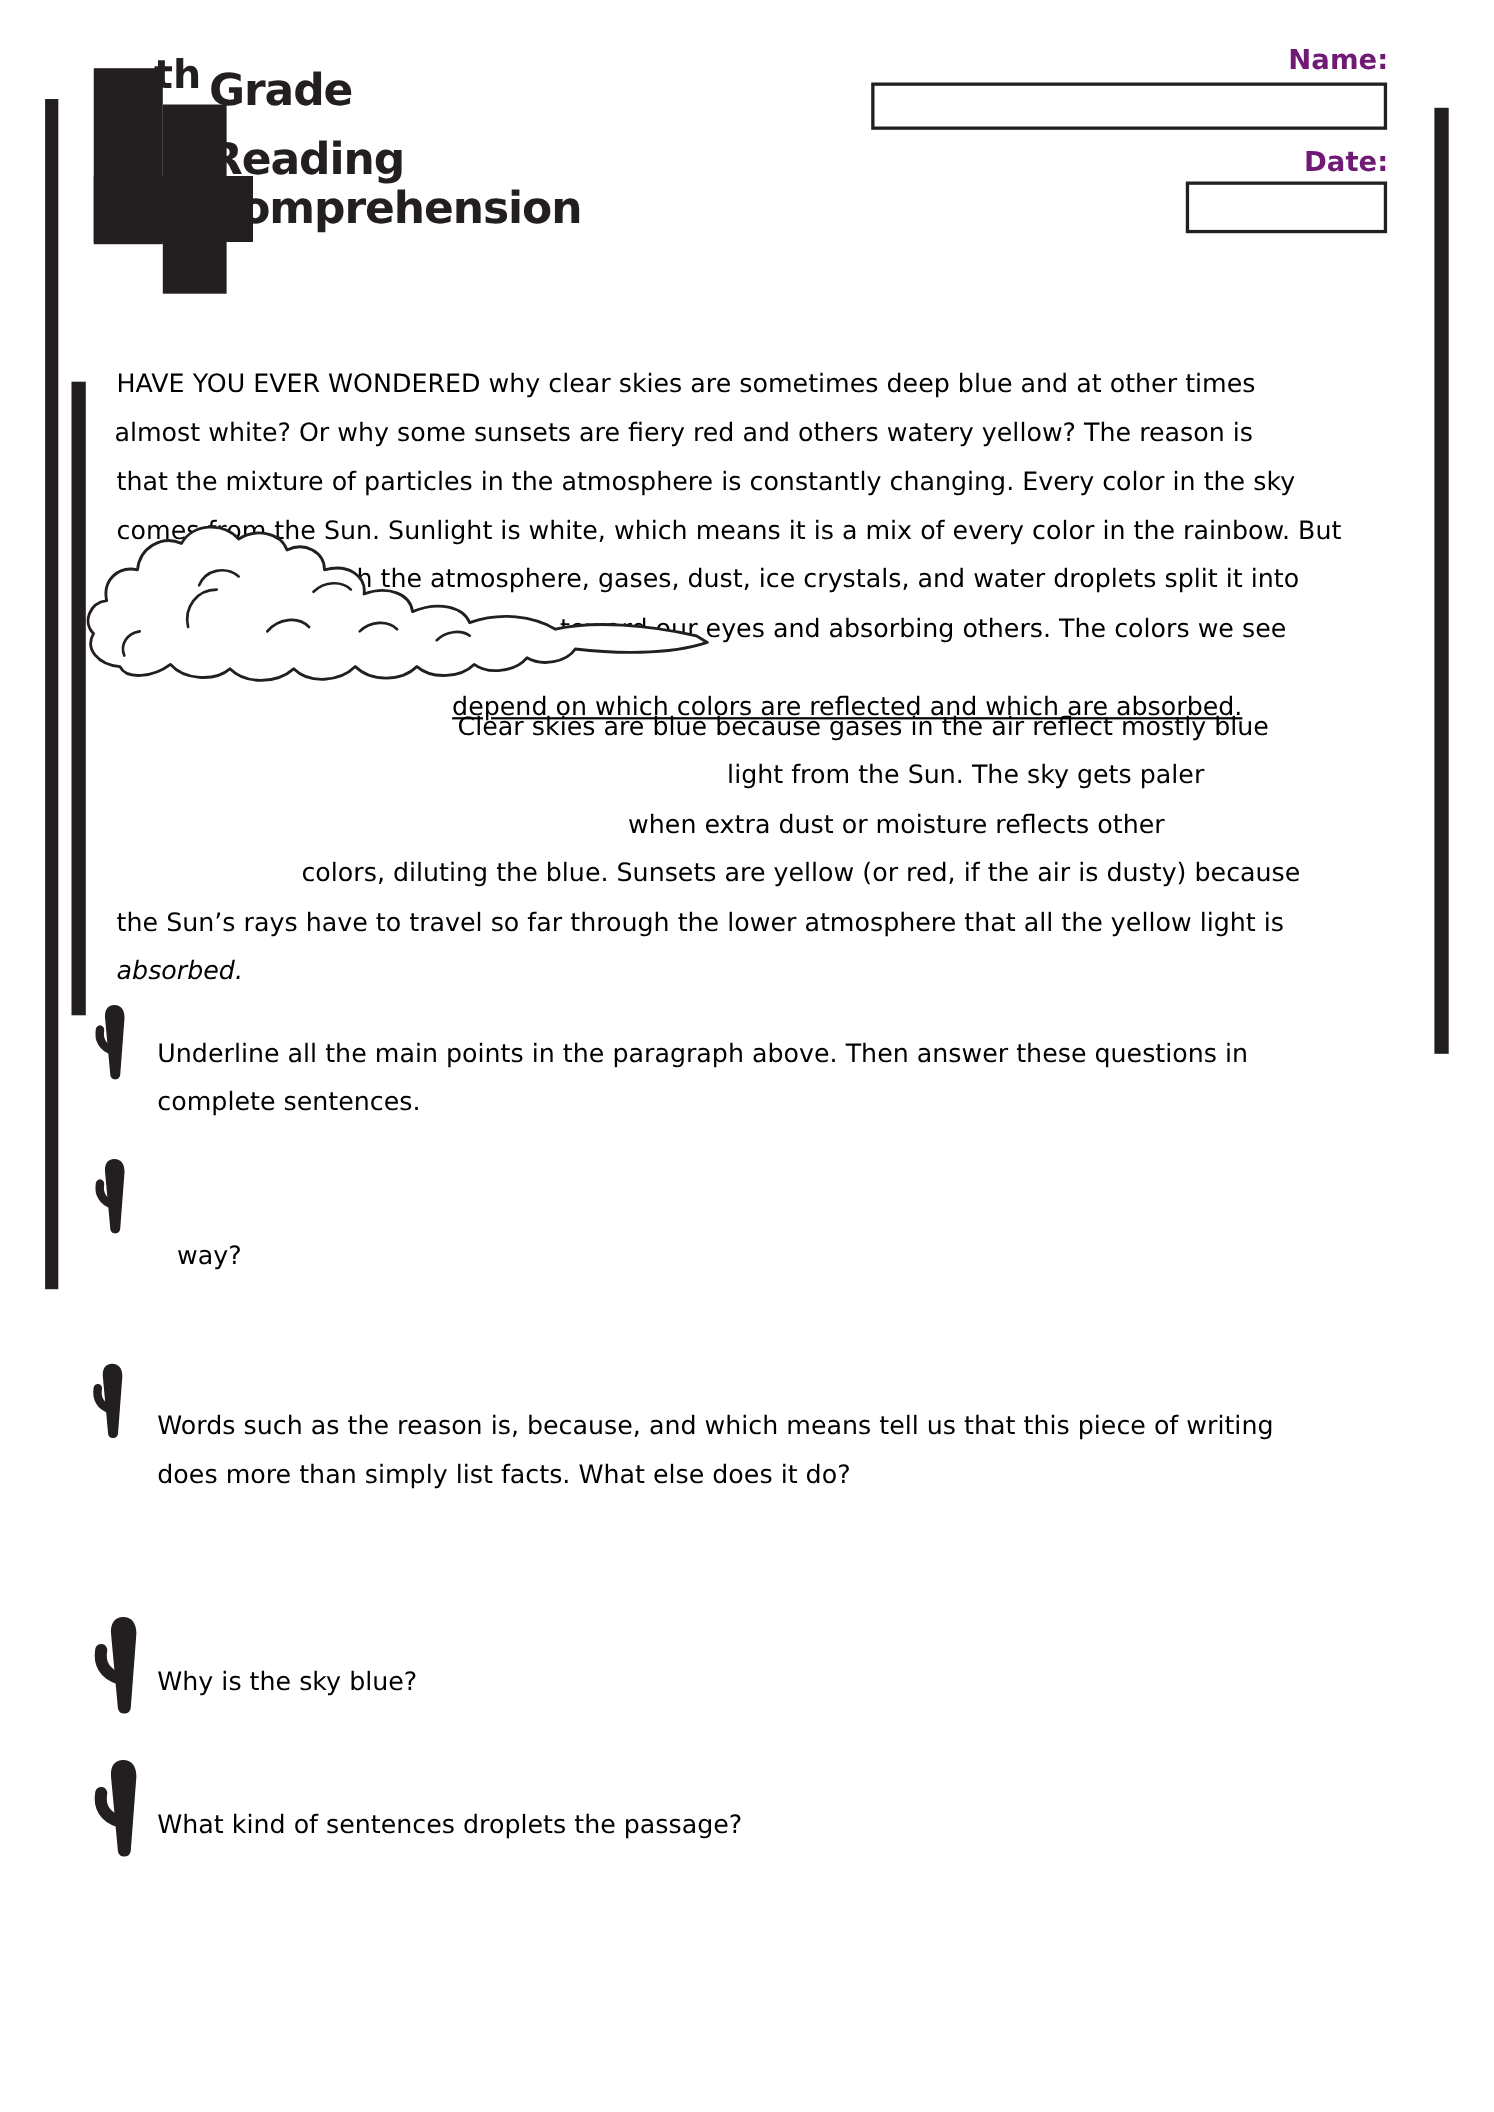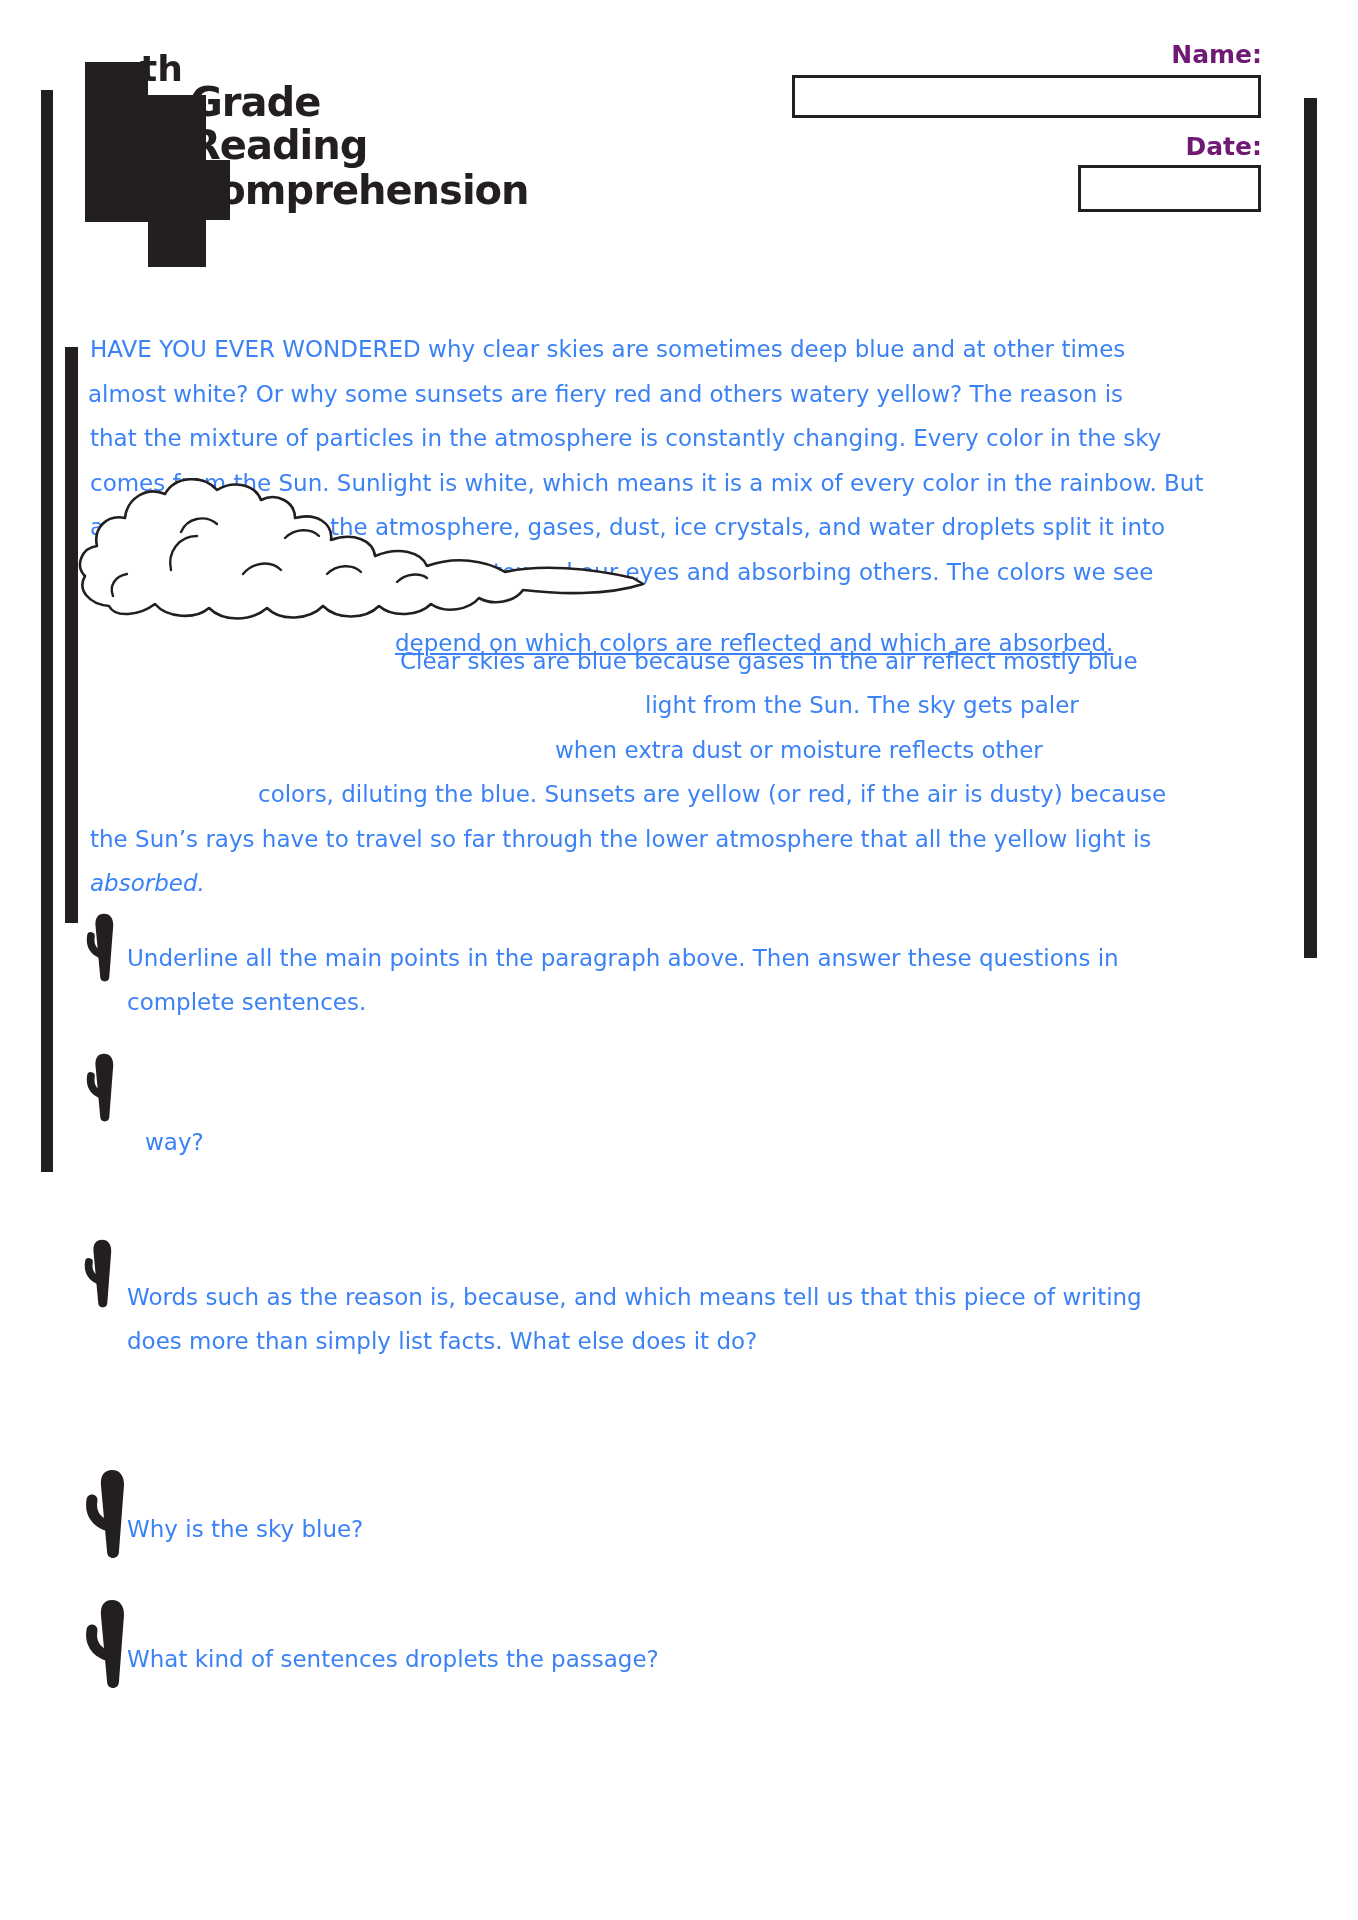--- a/index.html
+++ b/index.html
@@ -28,40 +28,40 @@
     font-size:25px;font-weight:bold;color:#701a75;white-space:nowrap;
   }
   .field{
     position:absolute;border:3px solid #231f20;background:#ffffff;
     font-size:24px;color:#231f20;padding:0 8px;box-sizing:border-box;
     outline:none;
   }
   
   .p-line,.q-line{
     position:absolute;font-size:23px;line-height:34px;
-    color:#3b82f6;white-space:nowrap;
+    color:#000000;white-space:nowrap;margin-left:16px;
   }
   .cactus{position:absolute;}
 </style>
 </head>
 <body>
 
 <div id="page">
 
   <div class="bar" style="left:41px;top:90px;width:12px;height:1082px;"></div>
   <div class="bar" style="left:65px;top:347px;width:13px;height:576px;"></div>
   <div class="bar" style="left:1304px;top:98px;width:13px;height:860px;"></div>
 
   <svg class="abs" style="left:85px;top:60px;" width="148" height="210" viewBox="0 0 148 210">
     <rect x="0" y="2" width="63" height="160" fill="#231f20"></rect>
     <rect x="63" y="35" width="58" height="172" fill="#231f20"></rect>
     <rect x="0" y="100" width="145" height="60" fill="#231f20"></rect>
   </svg>
   <div class="logo-th">th</div>
-  <div class="logo-word" style="top:80px;text-align:center;">Grade</div>
+  <div class="logo-word" style="top:60px;text-align:center;">Grade</div>
   <div class="logo-word" style="top:123px;">Reading</div>
   <div class="logo-word" style="top:168px;">Comprehension</div>
 
   <div class="hd-label" style="top:40px;">Name:</div>
   <input class="field" style="left: 792px; top: 75px; width: 469px; height: 43px;" value="">
   <div class="hd-label" style="top:132px;">Date:</div>
   <input class="field" style="left: 1078px; top: 165px; width: 183px; height: 47px;" value="">
 
   <div class="p-line" style="left:90px;top:332px;">HAVE YOU EVER WONDERED why clear skies are sometimes deep blue and at other times</div>
   <div class="p-line" style="left:88px;top:377px;">almost white? Or why some sunsets are fiery red and others watery yellow? The reason is</div>

